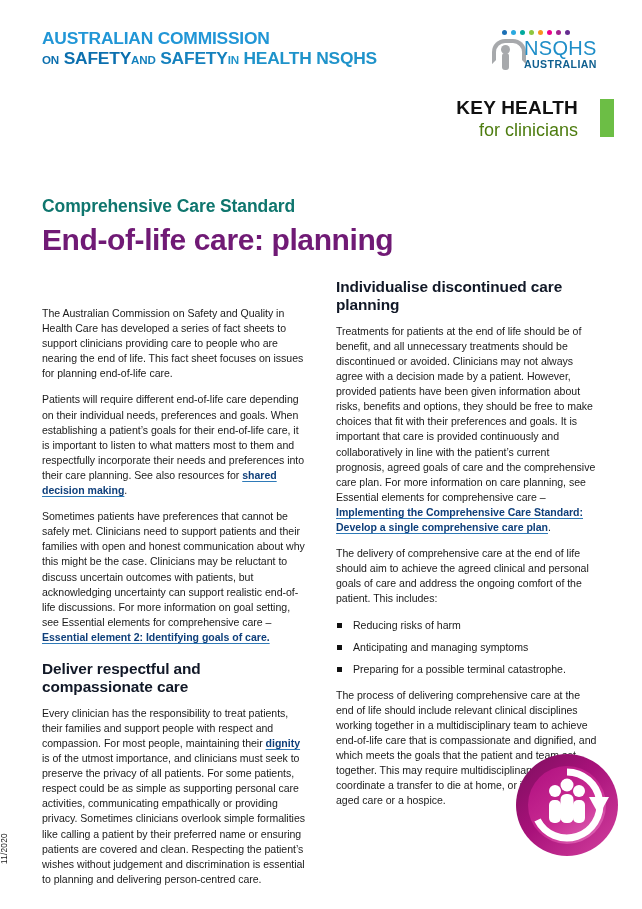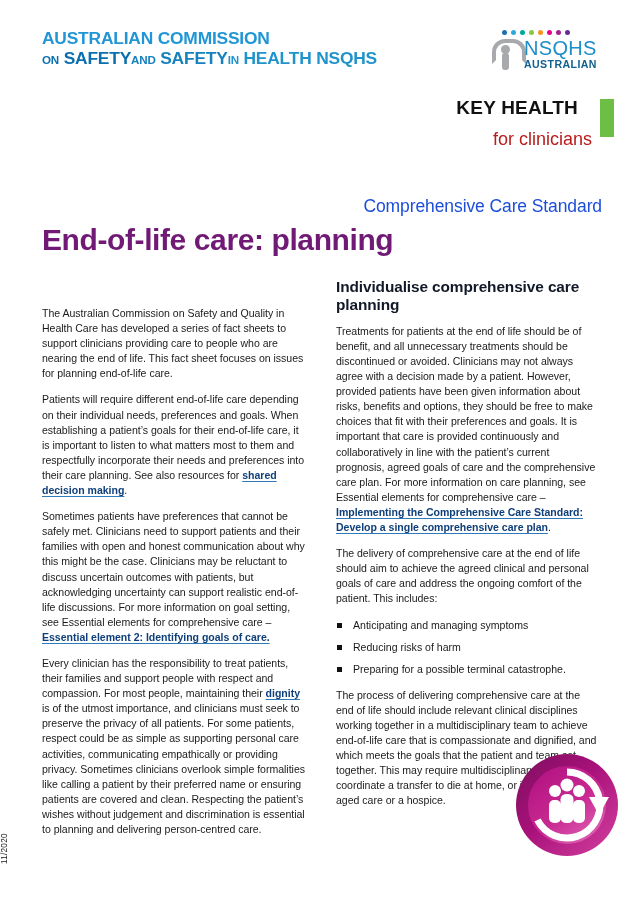--- a/index.html
+++ b/index.html
@@ -146,38 +146,37 @@
   .ka-line1 {
     font-size: 19px;
     font-weight: bold;
     letter-spacing: 0.2px;
     color: #111111;
     padding-right: 22px;
   }
   .ka-line2 {
     font-size: 18px;
     font-weight: normal;
-    color: #b91c1c;
-    padding-right: 8px;
-    margin-top: 11px;
+    color: #4d7c0f;
+    padding-right: 22px;
+    margin-top: 2px;
   }
 
   
   .title-block {
     position: absolute;
     left: 42px;
     top: 196px;
     width: 560px;
   }
   .standard-name {
     font-size: 17.5px;
-    font-weight: normal;
-    color: #1d4ed8;
+    font-weight: bold;
+    color: #0f766e;
     letter-spacing: -0.1px;
-    text-align: right;
   }
   .doc-title {
     font-size: 30px;
     font-weight: bold;
     color: #701a75;
     letter-spacing: -0.4px;
     margin-top: 7px;
     line-height: 1.06;
   }
 
@@ -342,36 +341,37 @@
   <div class="columns">
 
     <div class="col col-left">
 
       <p class="body">The Australian Commission on Safety and Quality in Health Care has developed a series of fact sheets to support clinicians providing care to people who are nearing the end of life. This fact sheet focuses on issues for planning end-of-life care.</p>
 
       <p class="body"><span>Patients will require different end-of-life care depending on their individual needs, preferences and goals. When establishing a patient’s goals for their end-of-life care, it is important to listen to what matters most to them and respectfully incorporate their needs and preferences into their care planning. See also resources for </span><a class="doclink" href="#">shared decision making</a><span>.</span></p>
 
       <p class="body"><span>Sometimes patients have preferences that cannot be safely met. Clinicians need to support patients and their families with open and honest communication about why this might be the case. Clinicians may be reluctant to discuss uncertain outcomes with patients, but acknowledging uncertainty can support realistic end-of-life discussions. For more information on goal setting, see Essential elements for comprehensive care – </span><a class="doclink" href="#">Essential element 2: Identifying goals of care.</a></p>
 
+      <h2 class="section">Deliver respectful and compassionate care</h2>
 
       <p class="body"><span>Every clinician has the responsibility to treat patients, their families and support people with respect and compassion. For most people, maintaining their </span><a class="doclink" href="#">dignity</a><span> is of the utmost importance, and clinicians must seek to preserve the privacy of all patients. For some patients, respect could be as simple as supporting personal care activities, communicating empathically or providing privacy. Sometimes clinicians overlook simple formalities like calling a patient by their preferred name or ensuring patients are covered and clean. Respecting the patient’s wishes without judgement and discrimination is essential to planning and delivering person-centred care.</span></p>
 
     </div>
 
     <div class="col col-right">
 
-      <h2 class="section">Individualise comprehensive care planning</h2>
+      <h2 class="section">Individualise discontinued care planning</h2>
 
       <p class="body"><span>Treatments for patients at the end of life should be of benefit, and all unnecessary treatments should be discontinued or avoided. Clinicians may not always agree with a decision made by a patient. However, provided patients have been given information about risks, benefits and options, they should be free to make choices that fit with their preferences and goals. It is important that care is provided continuously and collaboratively in line with the patient’s current prognosis, agreed goals of care and the comprehensive care plan. For more information on care planning, see Essential elements for comprehensive care – </span><a class="doclink" href="#">Implementing the Comprehensive Care Standard: Develop a single comprehensive care plan</a><span>.</span></p>
 
       <p class="body">The delivery of comprehensive care at the end of life should aim to achieve the agreed clinical and personal goals of care and address the ongoing comfort of the patient. This includes:</p>
 
       <ul class="bullets" id="right-bullets">
+          <li>Reducing risks of harm</li>
           <li>Anticipating and managing symptoms</li>
-          <li>Reducing risks of harm</li>
           <li>Preparing for a possible terminal catastrophe.</li>
         </ul>
 
       <p class="body">The process of delivering comprehensive care at the end of life should include relevant clinical disciplines working together in a multidisciplinary team to achieve end-of-life care that is compassionate and dignified, and which meets the goals that the patient and team set together. This may require multidisciplinary planning to coordinate a transfer to die at home, or in residential aged care or a hospice.</p>
 
     </div>
 
   </div>
 
   <div class="cc-emblem">

